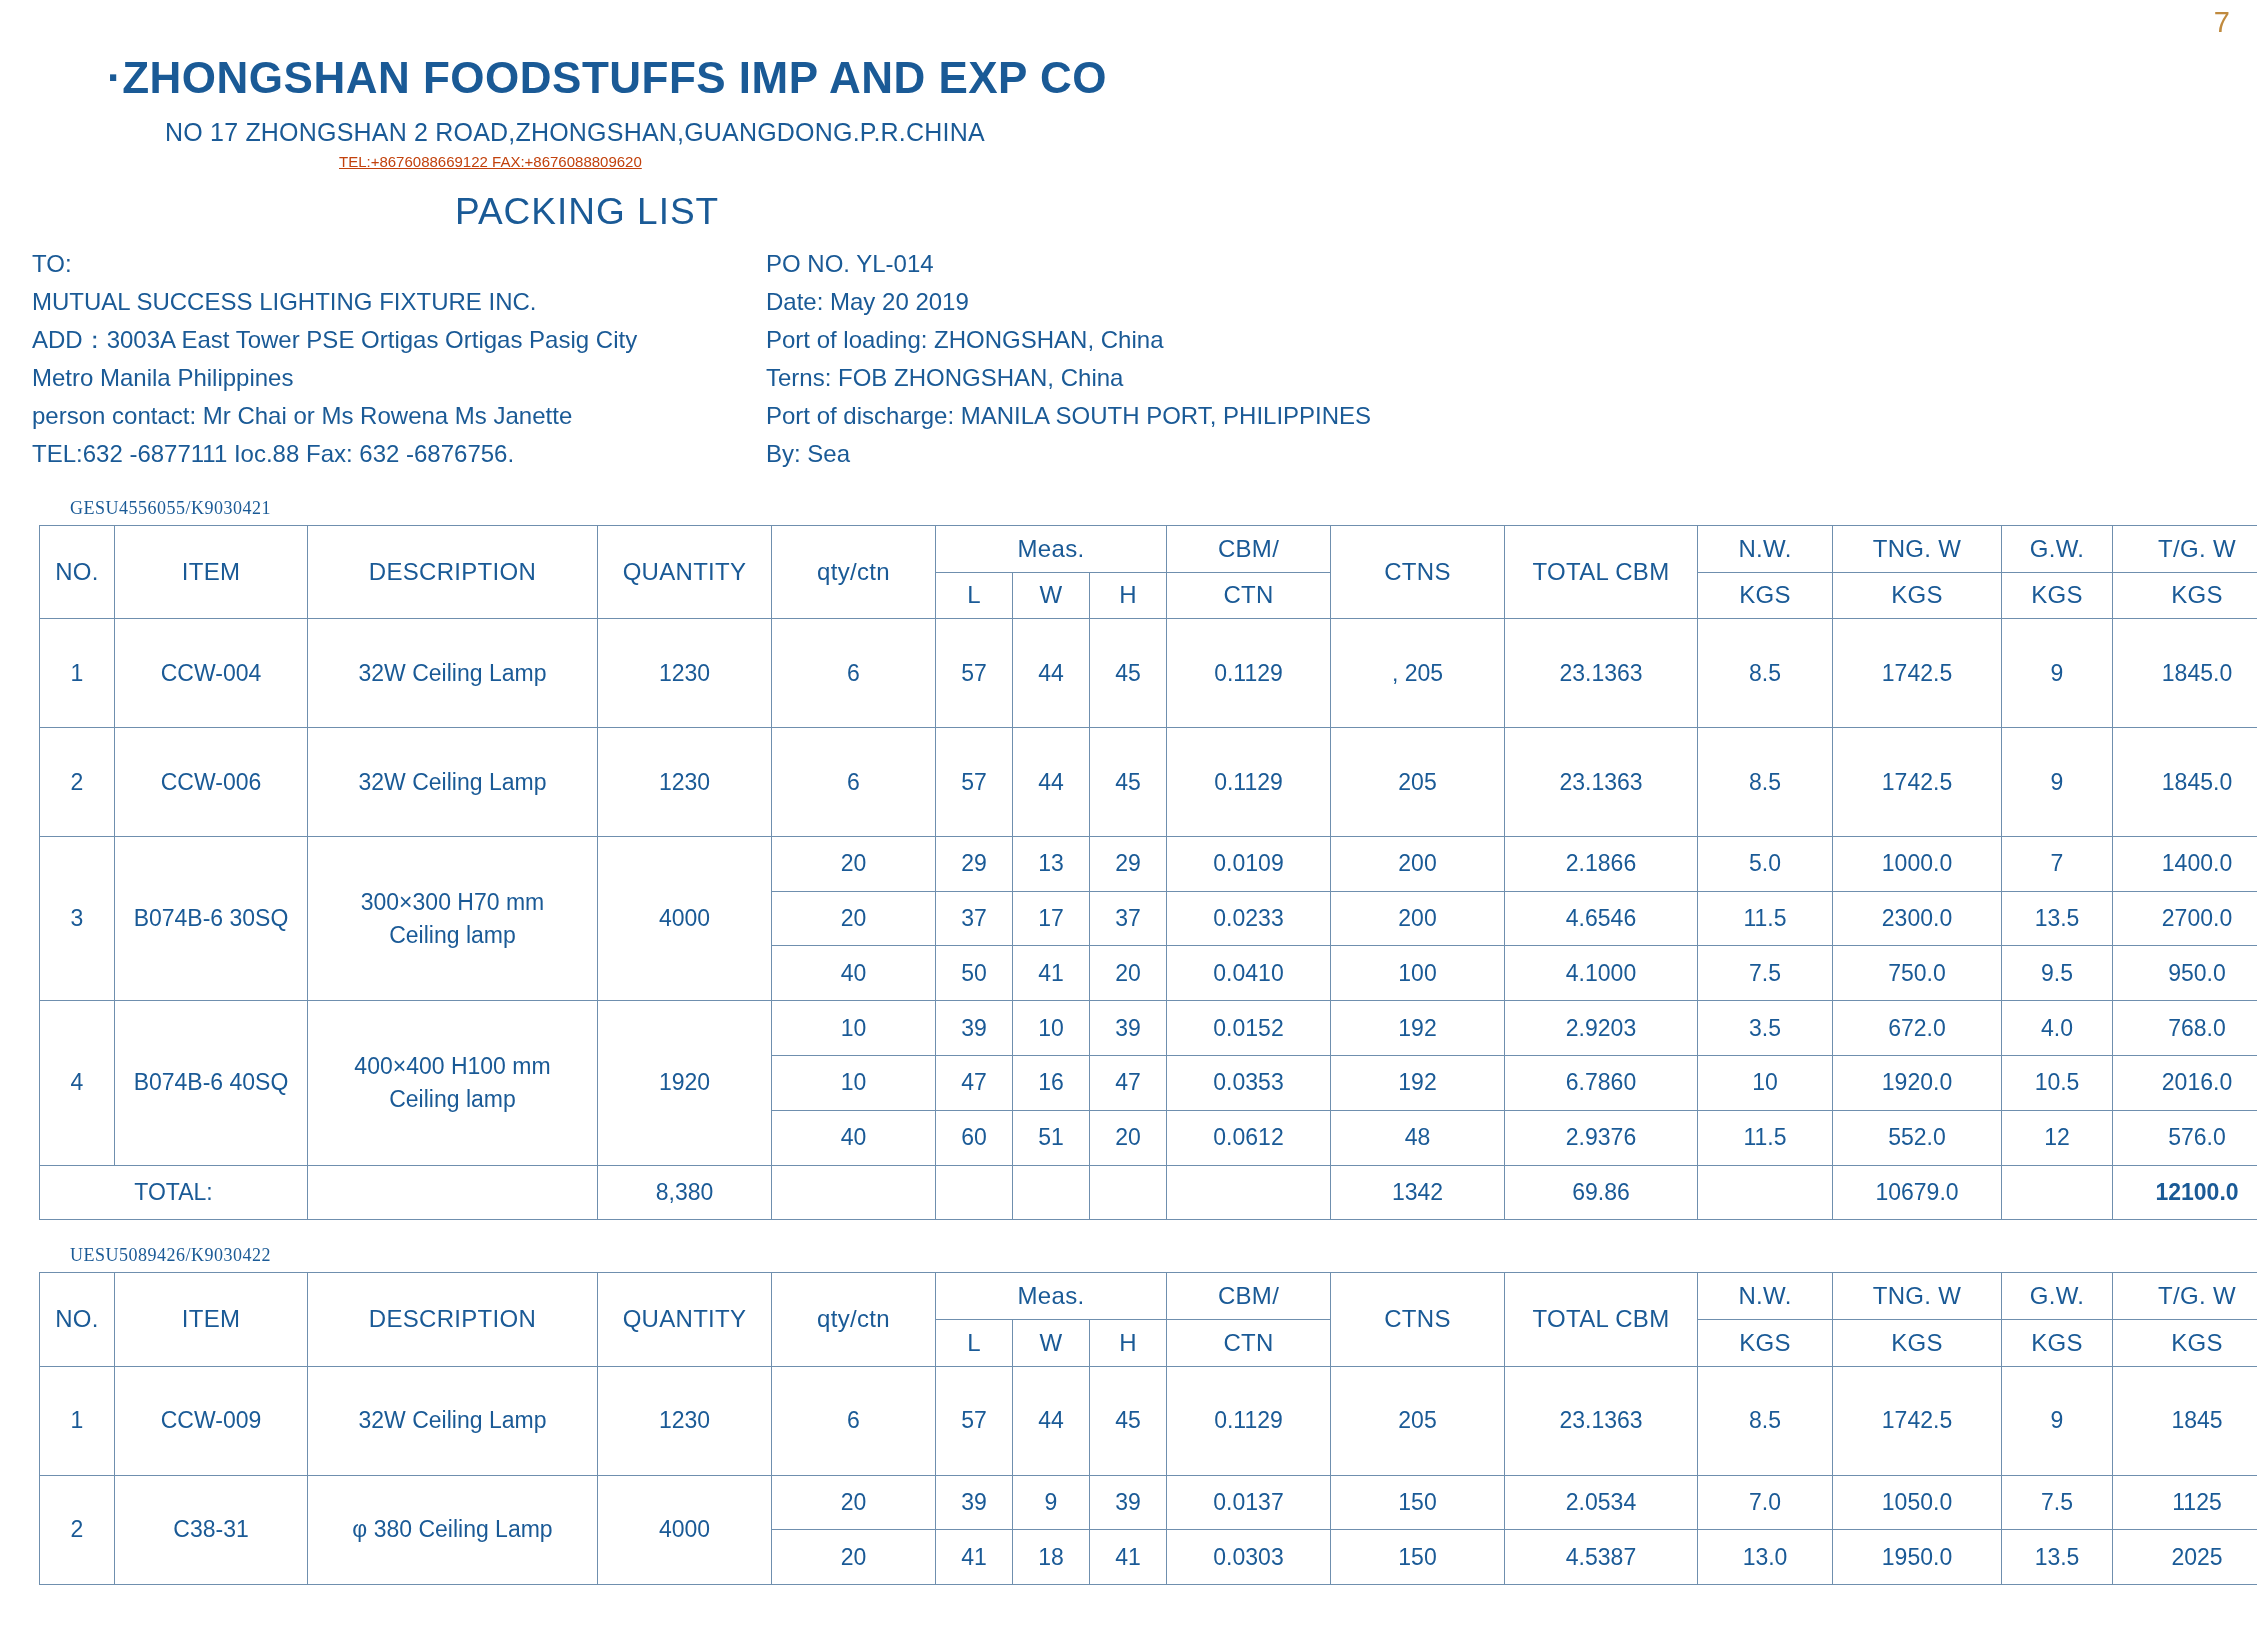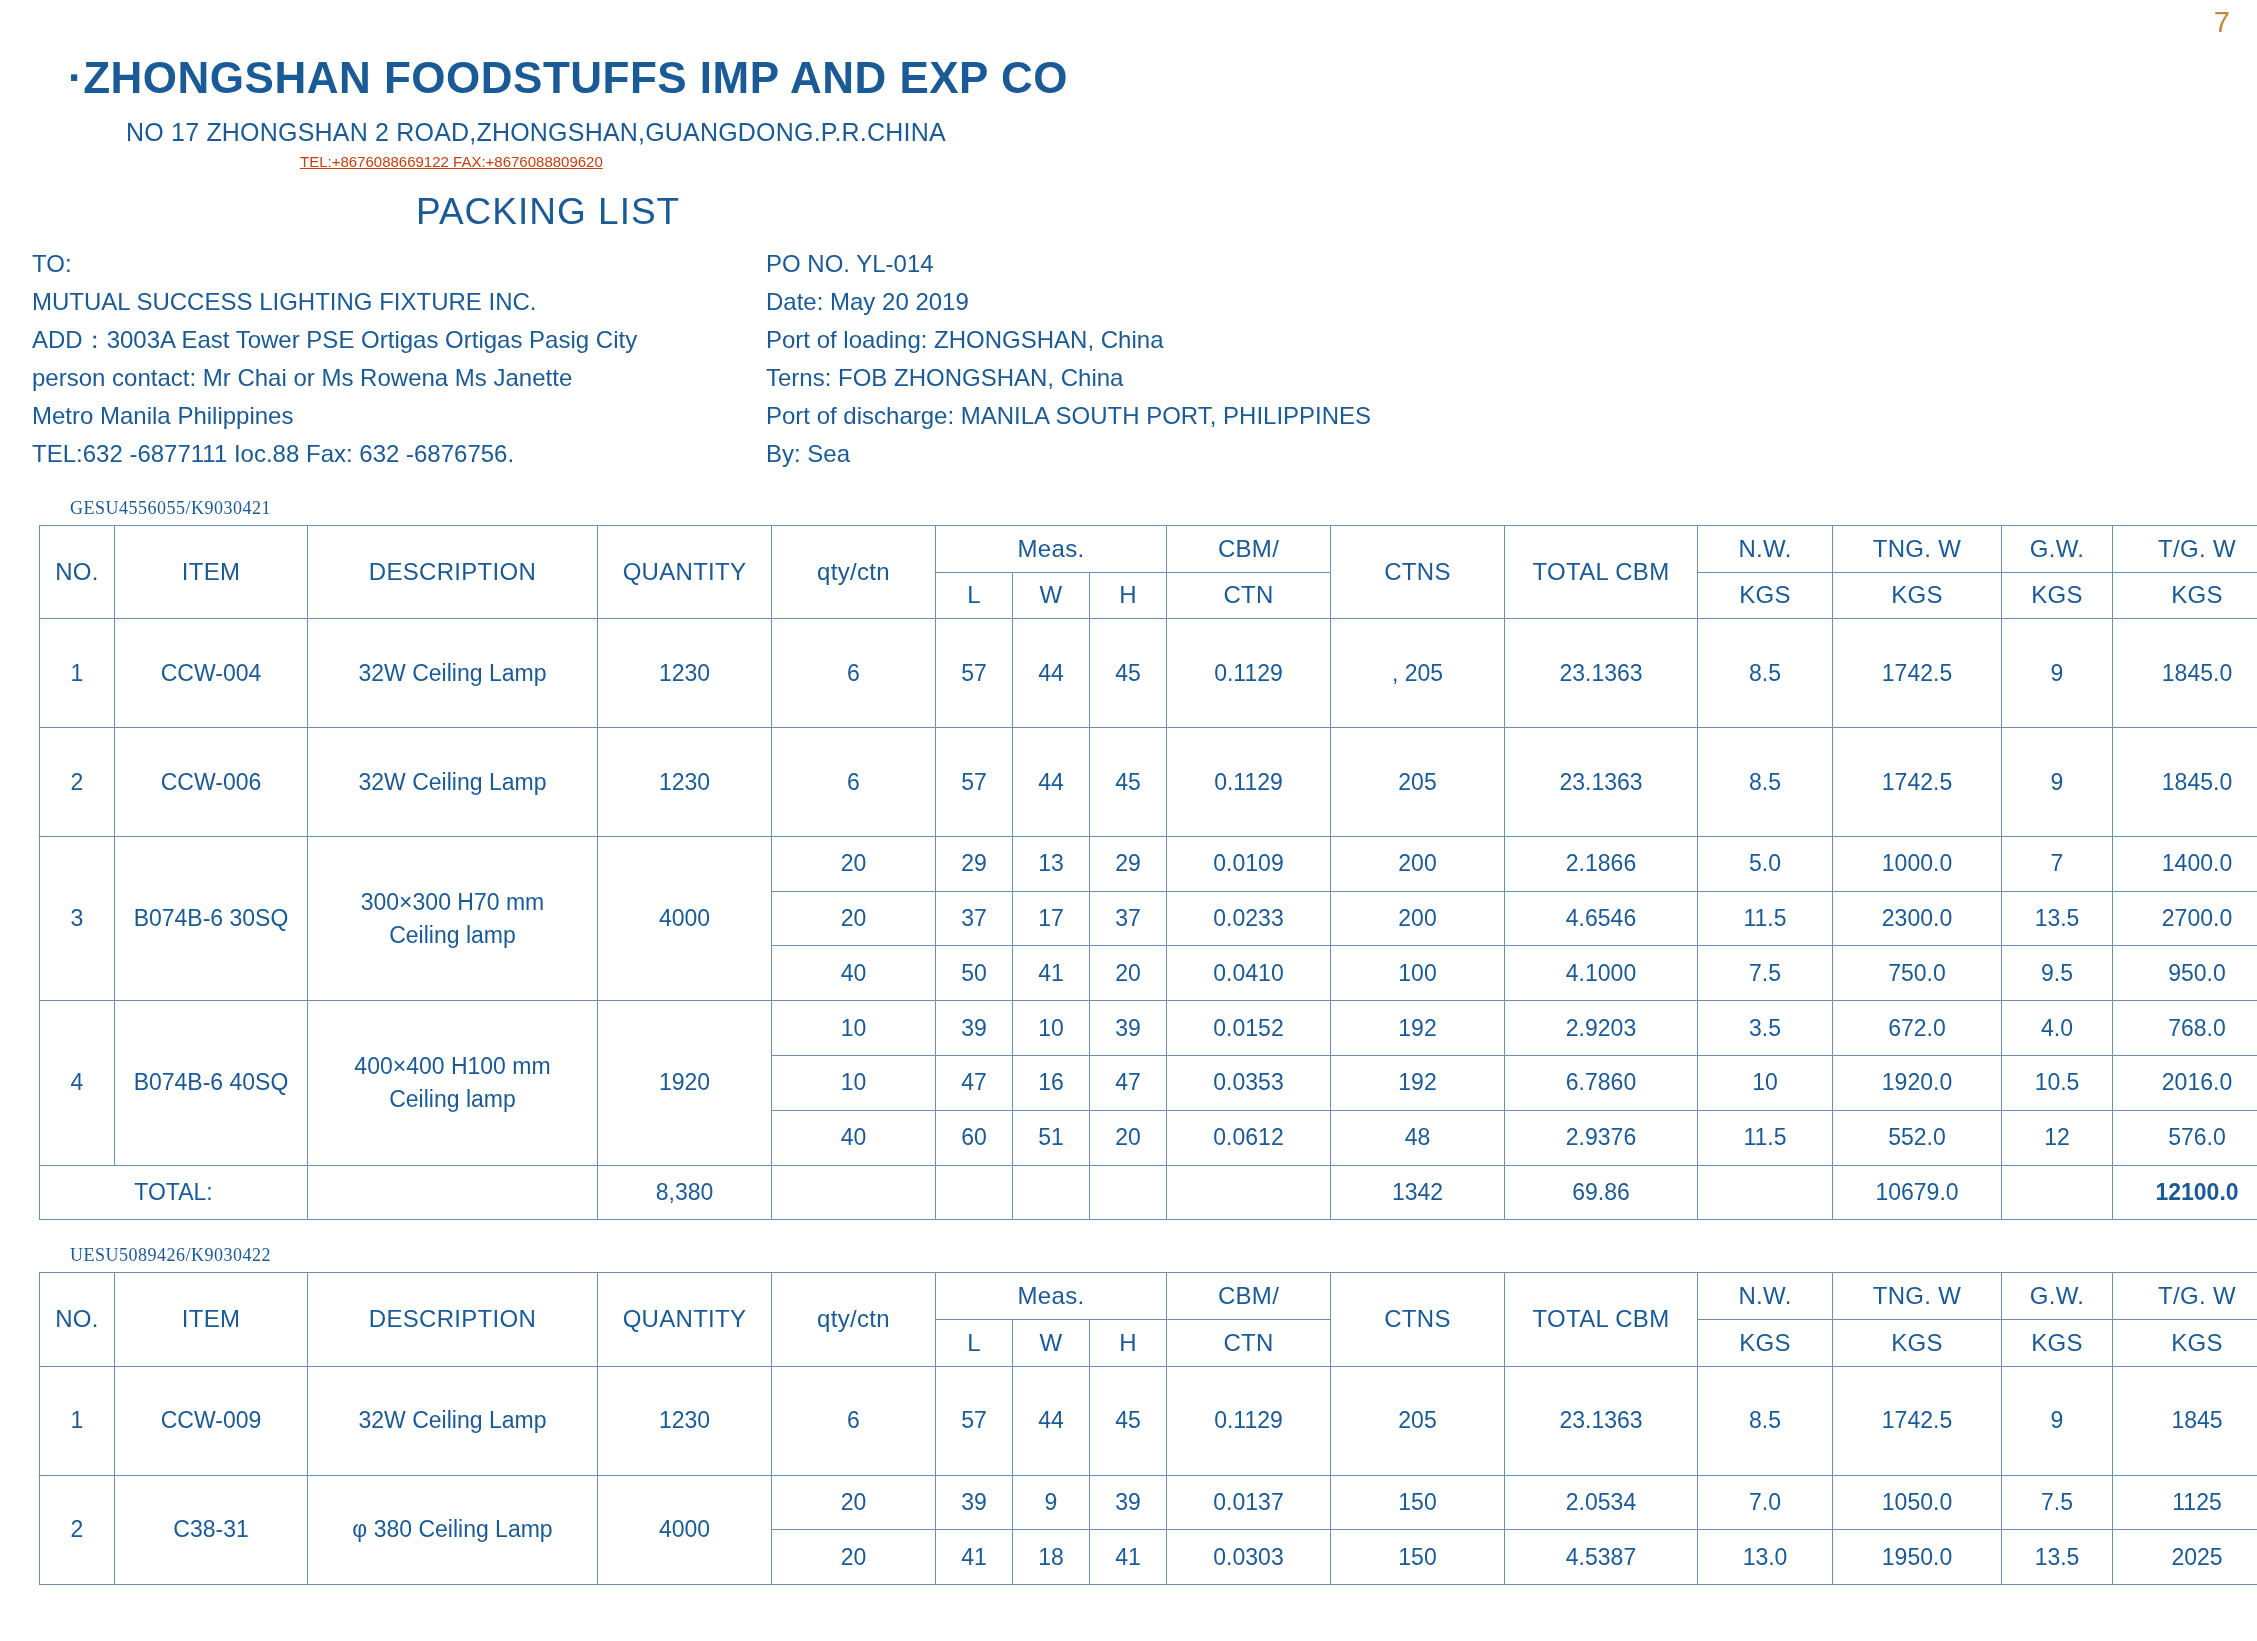--- a/index.html
+++ b/index.html
@@ -18,20 +18,21 @@
   .page {
     position: relative;
     width: 2257px;
     height: 1641px;
     padding: 0;
     box-sizing: border-box;
   }
   
   .header {
     padding: 53px 16px 0 68px;
+    margin-left: 39px;
   }
   .company-name {
     font-size: 44px;
     font-weight: bold;
     letter-spacing: 0.5px;
     color: #1a5a96;
     margin: 0 0 15.4px 0;
     white-space: nowrap;
   }
   .company-addr {
@@ -139,22 +140,22 @@
       <span class="company-tel">TEL:+8676088669122 FAX:+8676088809620</span>
     </div>
     <div class="doc-title">PACKING LIST</div>
   </div>
 
   <div class="parties">
     <div class="party-left">
       <div class="pline">TO:</div>
       <div class="pline">MUTUAL SUCCESS LIGHTING FIXTURE INC.</div>
       <div class="pline">ADD：3003A East Tower PSE Ortigas Ortigas Pasig City</div>
+      <div class="pline">Metro Manila Philippines</div>
       <div class="pline"> person contact:  Mr Chai or Ms Rowena  Ms Janette</div>
-      <div class="pline">Metro Manila Philippines</div>
       <div class="pline">TEL:632 -6877111   Ioc.88   Fax: 632 -6876756.</div>
     </div>
     <div class="party-right">
       <div class="pline">PO NO. YL-014</div>
       <div class="pline">Date: May 20 2019</div>
       <div class="pline">Port of loading: ZHONGSHAN, China</div>
       <div class="pline">Terns: FOB ZHONGSHAN, China</div>
       <div class="pline">Port of discharge: MANILA SOUTH PORT, PHILIPPINES</div>
       <div class="pline">By: Sea</div>
     </div>

